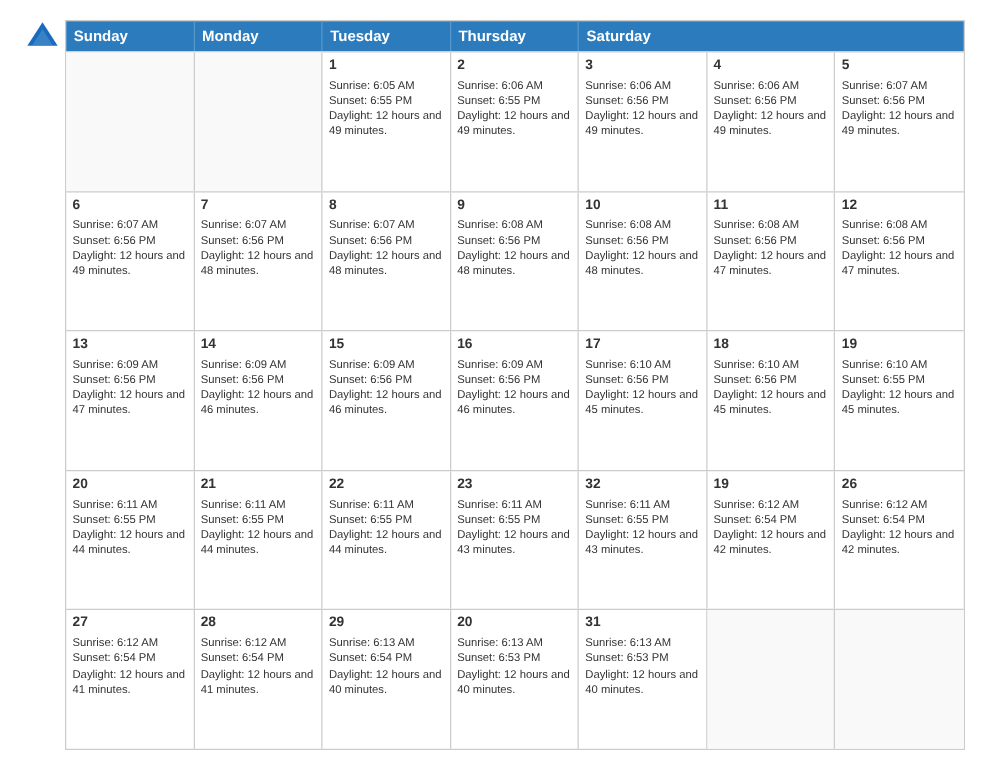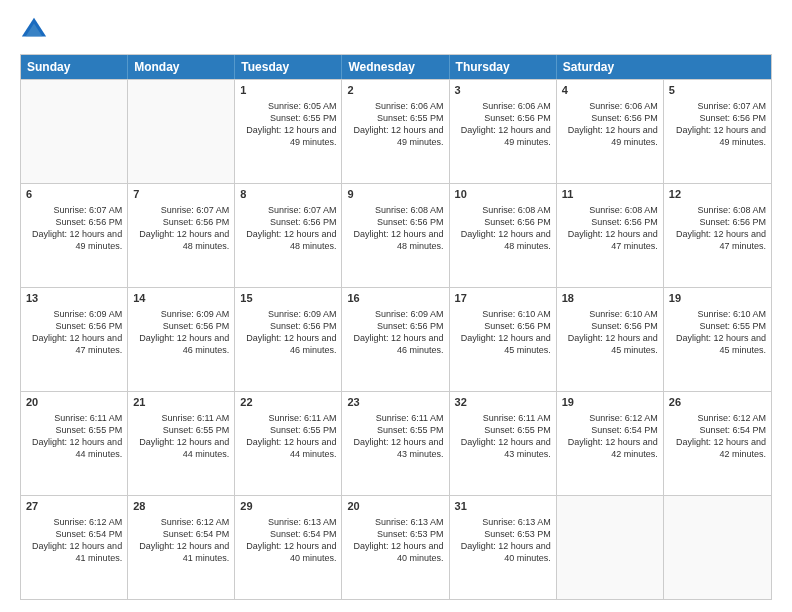--- a/index.html
+++ b/index.html
@@ -8,21 +8,21 @@
       background: #fff;
       width: 792px;
       height: 612px;
       overflow: hidden;
     }
     .page {
       width: 792px;
       height: 612px;
       padding: 16px 20px 12px 20px;
       display: flex;
-      flex-direction: column;
+      flex-direction: row;
     }
     .header {
       display: flex;
       justify-content: space-between;
       align-items: flex-start;
       margin-bottom: 10px;
     }
     .logo {
       display: flex;
       align-items: center;
@@ -104,21 +104,20 @@
     .day-number {
       font-size: 11px;
       font-weight: bold;
       display: block;
       margin-bottom: 2px;
     }
     .cell-info {
       font-size: 9px;
       color: #333;
       line-height: 1.35;
-      text-align: right;
     }
   </style>
 </head>
 <body>
 
 <div class="page">
   <div class="header">
     <div class="logo">
       <svg class="logo-icon" viewBox="0 0 30 30">
         <polygon points="15,2 28,22 2,22" fill="#1a6bbf"></polygon>
@@ -133,21 +132,20 @@
       <div class="title-month"></div>
       <div class="title-location"></div>
     </div>
   </div>
 
   <div class="calendar">
     <div class="cal-header">
     <div class="cal-header-cell">Sunday</div>
         <div class="cal-header-cell">Monday</div>
         <div class="cal-header-cell">Tuesday</div>
-        <div class="cal-header-cell">Wednesday</div>
         <div class="cal-header-cell">Thursday</div>
         <div class="cal-header-cell">Saturday</div>
       </div>
     <div class="cal-body">
     <div class="cal-row">
           <div class="cal-cell empty"></div>
           <div class="cal-cell empty"></div>
           <div class="cal-cell">
             <span class="day-number">1</span>
             <div class="cell-info" style="white-space: pre-line;">Sunrise: 6:05 AM

